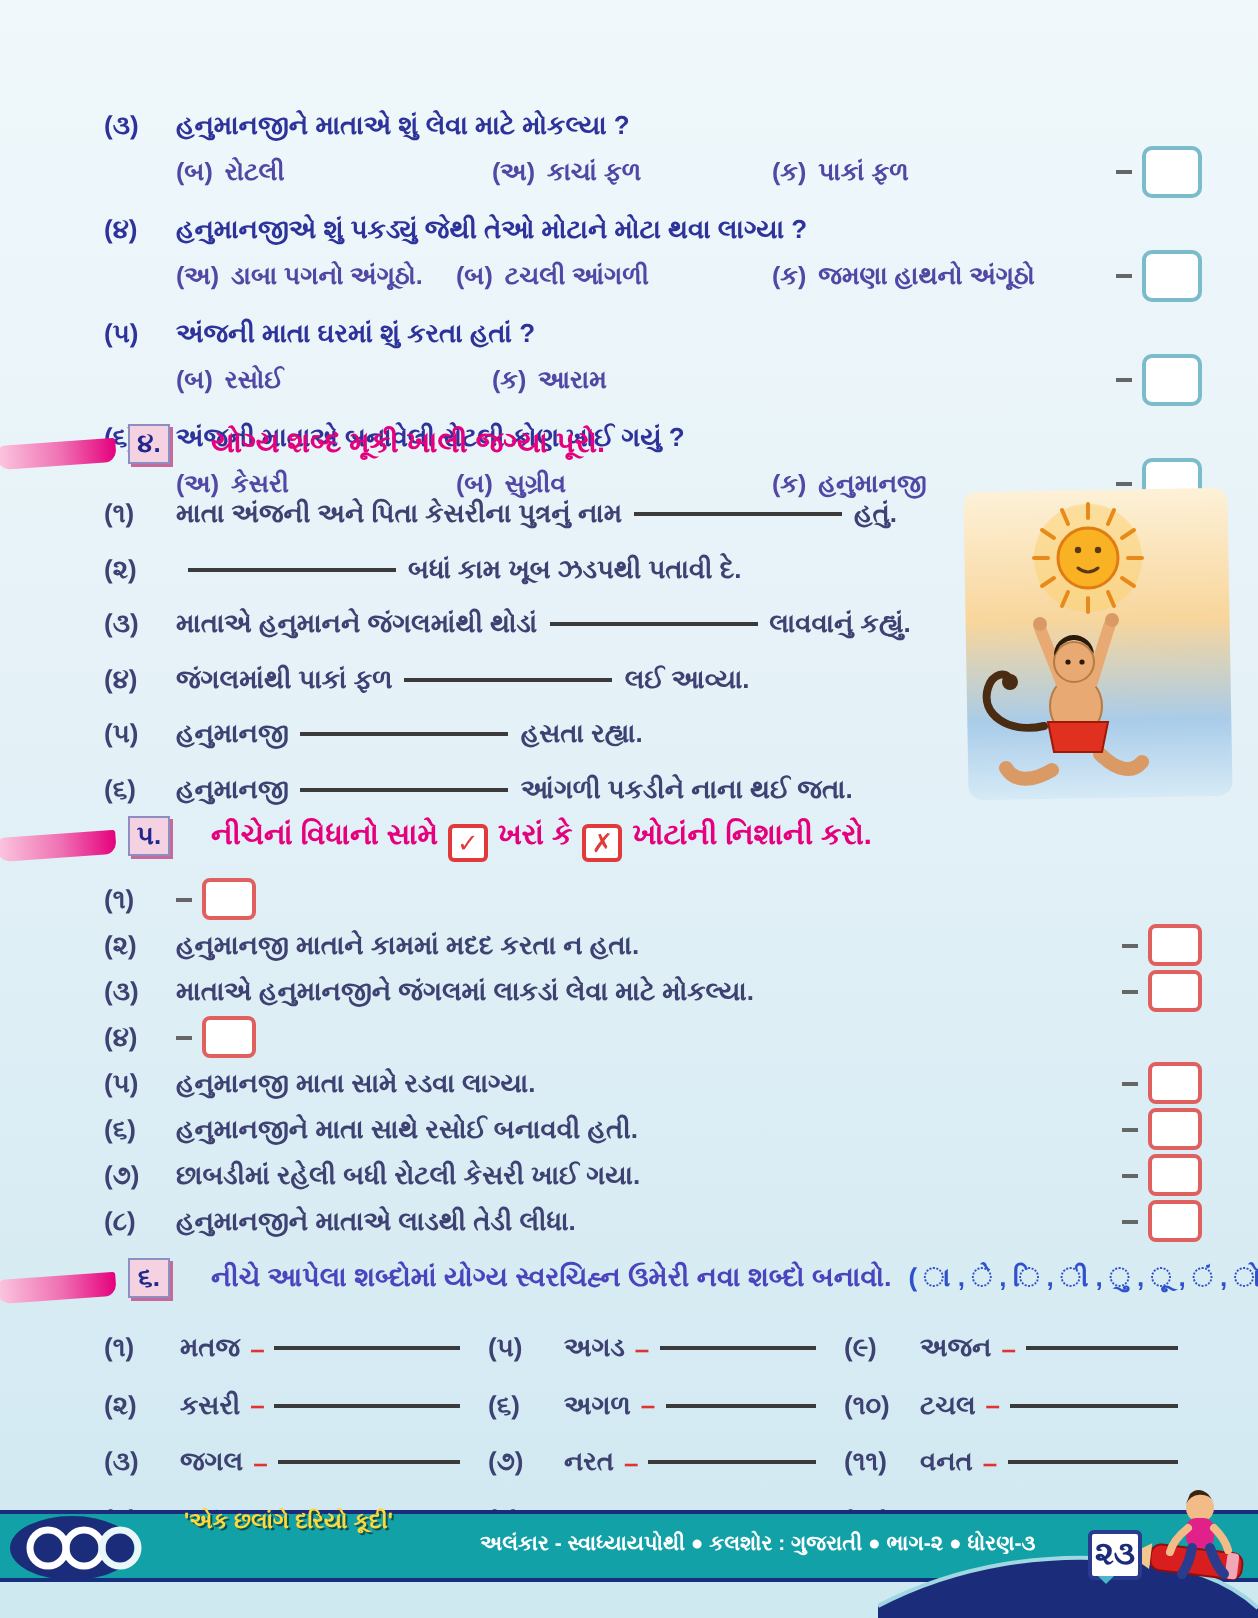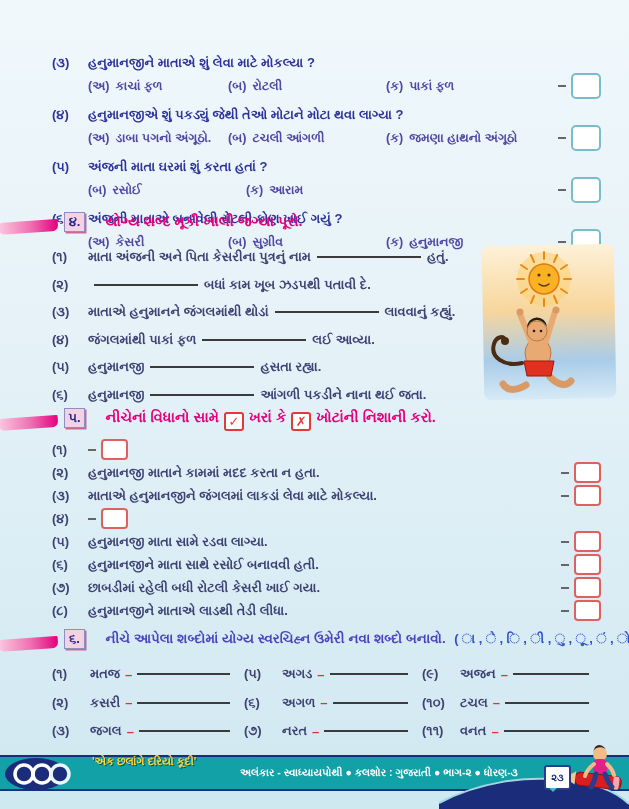--- a/index.html
+++ b/index.html
@@ -74,39 +74,39 @@
     background:var(--footer-teal,#12a1a7); border-top:2px solid #1b2d7a; border-bottom:2px solid #16307f; }
   .f-strip { position:absolute; top:41px; left:0; right:0; height:16px; background:#cfe9f1; }
   .f-logo { position:absolute; left:4px; top:5px; z-index:2; }
   .f-slogan { position:absolute; left:92px; top:3px; z-index:2;
     color:var(--slogan-yellow,#ffd83a); font-size:11px; font-weight:bold;
     text-shadow:1px 1px 0 #0c4f52; }
   .f-info { position:absolute; left:240px; top:14px; z-index:2; color:#ffffff; font-size:10.5px; font-weight:bold; }
   .f-wave { position:absolute; right:0; top:18px; z-index:1; }
   .f-badge { position:absolute; right:58px; top:13px; z-index:4; width:27px; height:25px;
     background:#fff; border:2px solid #2a3b8f; border-radius:3px;
-    color:#1b2d7a; font-weight:bold; font-size:10px; text-align:center; line-height:21px; }
+    color:#1b2d7a; font-weight:bold; font-size:16px; text-align:center; line-height:21px; }
   .f-badge::after { content:""; position:absolute; left:3px; bottom:-8px;
     border:4px solid transparent; border-top-color:#49b7c9; }
   .f-kid { position:absolute; right:2px; top:-10px; z-index:3; }
 </style>
 </head>
 <body>
 
 <div class="page">
 
   <div class="sec mcq">
 
     <div class="q-block">
       <div class="q-line">
         <span class="q-num">(૩)</span><span>હનુમાનજીને માતાએ શું લેવા માટે મોકલ્યા ?</span>
       </div>
       <div class="opt-line">
+        <span class="opt opt2"><span class="ol">(બ)</span><span>રોટલી</span></span>
         <span class="opt opt1"><span class="ol">(અ)</span><span>કાચાં ફળ</span></span>
-        <span class="opt opt2"><span class="ol">(બ)</span><span>રોટલી</span></span>
         <span class="opt opt3"><span class="ol">(ક)</span><span>પાકાં ફળ</span></span>
         <span class="ans">
             <span class="dash"></span>
             <span class="ansbox"></span>
           </span>
       </div>
     </div>
 
     <div class="q-block">
       <div class="q-line">

